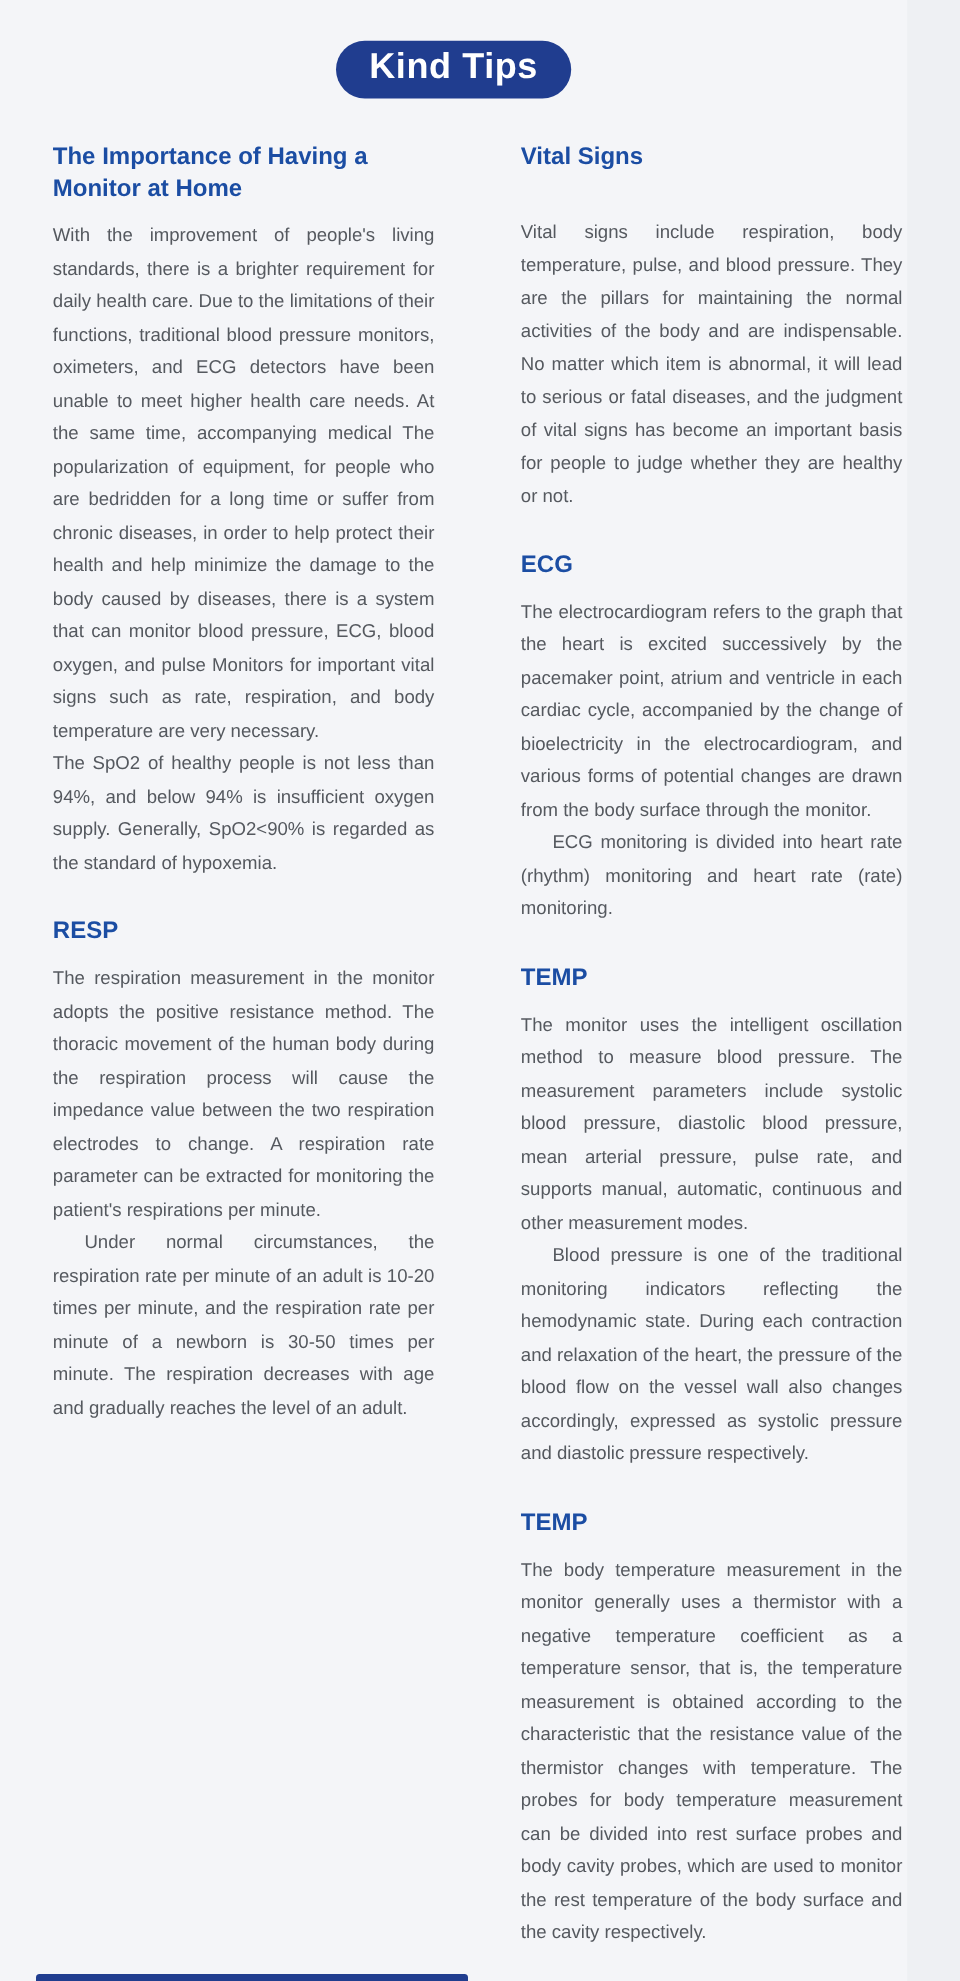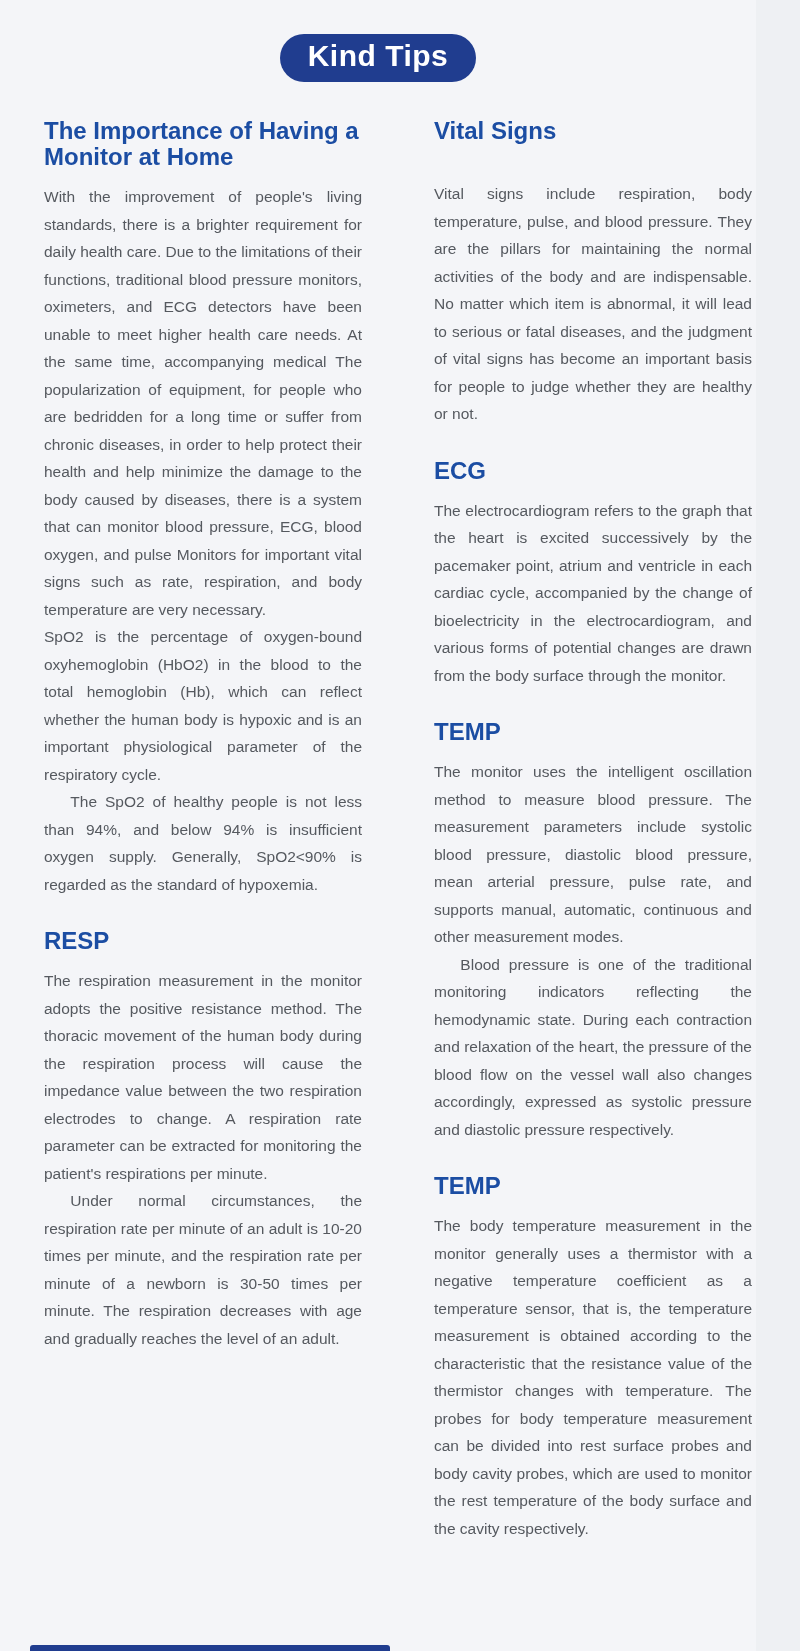--- a/index.html
+++ b/index.html
@@ -30,21 +30,21 @@
     display: flex;
     gap: 72px;
     padding: 36px 44px 0 44px;
   }
   .col {
     width: 318px;
     flex: 0 0 318px;
   }
   .section h2 {
     color: #1b4da3;
-    font-size: 24px;
+    font-size: 20px;
     line-height: 26px;
     font-weight: bold;
     margin: 30px 0 13px 0;
   }
   .section:first-child h2 { margin-top: 0; }
   .section.gap-lg h2 { margin-bottom: 36px; }
   .para {
     color: #55595f;
     font-size: 15.5px;
     line-height: 27.5px;
@@ -74,21 +74,20 @@
   <div class="columns">
 
     <div class="col">
 
       <div class="section">
         <h2>The Importance of Having a Monitor at Home</h2>
         <p class="para">With the improvement of people's living standards, there is a brighter requirement for daily health care. Due to the limitations of their functions, traditional blood pressure monitors, oximeters, and ECG detectors have been unable to meet higher health care needs. At the same time, accompanying medical The popularization of equipment, for people who are bedridden for a long time or suffer from chronic diseases, in order to help protect their health and help minimize the damage to the body caused by diseases, there is a system that can monitor blood pressure, ECG, blood oxygen, and pulse Monitors for important vital signs such as rate, respiration, and body temperature are very necessary.</p>
       </div>
 
       <div class="section">
-        <p class="para">SpO2 is the percentage of oxygen-bound oxyhemoglobin (HbO2) in the blood to the total hemoglobin (Hb), which can reflect whether the human body is hypoxic and is an important physiological parameter of the respiratory cycle.</p>
         <p class="para">The SpO2 of healthy people is not less than 94%, and below 94% is insufficient oxygen supply. Generally, SpO2&lt;90% is regarded as the standard of hypoxemia.</p>
       </div>
 
       <div class="section">
         <h2>RESP</h2>
         <p class="para">The respiration measurement in the monitor adopts the positive resistance method. The thoracic movement of the human body during the respiration process will cause the impedance value between the two respiration electrodes to change. A respiration rate parameter can be extracted for monitoring the patient's respirations per minute.</p>
         <p class="para">Under normal circumstances, the respiration rate per minute of an adult is 10-20 times per minute, and the respiration rate per minute of a newborn is 30-50 times per minute. The respiration decreases with age and gradually reaches the level of an adult.</p>
       </div>
 
     </div>
@@ -96,20 +95,21 @@
     <div class="col">
 
       <div class="section gap-lg">
         <h2>Vital Signs</h2>
         <p class="para">Vital signs include respiration, body temperature, pulse, and blood pressure. They are the pillars for maintaining the normal activities of the body and are indispensable. No matter which item is abnormal, it will lead to serious or fatal diseases, and the judgment of vital signs has become an important basis for people to judge whether they are healthy or not.</p>
       </div>
 
       <div class="section">
         <h2>ECG</h2>
         <p class="para">The electrocardiogram refers to the graph that the heart is excited successively by the pacemaker point, atrium and ventricle in each cardiac cycle, accompanied by the change of bioelectricity in the electrocardiogram, and various forms of potential changes are drawn from the body surface through the monitor.</p>
+        <p class="para">ECG monitoring is divided into heart rate (rhythm) monitoring and heart rate (rate) monitoring.</p>
       </div>
 
       <div class="section">
         <h2>TEMP</h2>
         <p class="para">The monitor uses the intelligent oscillation method to measure blood pressure. The measurement parameters include systolic blood pressure, diastolic blood pressure, mean arterial pressure, pulse rate, and supports manual, automatic, continuous and other measurement modes.</p>
         <p class="para">Blood pressure is one of the traditional monitoring indicators reflecting the hemodynamic state. During each contraction and relaxation of the heart, the pressure of the blood flow on the vessel wall also changes accordingly, expressed as systolic pressure and diastolic pressure respectively.</p>
       </div>
 
       <div class="section">
         <h2>TEMP</h2>

